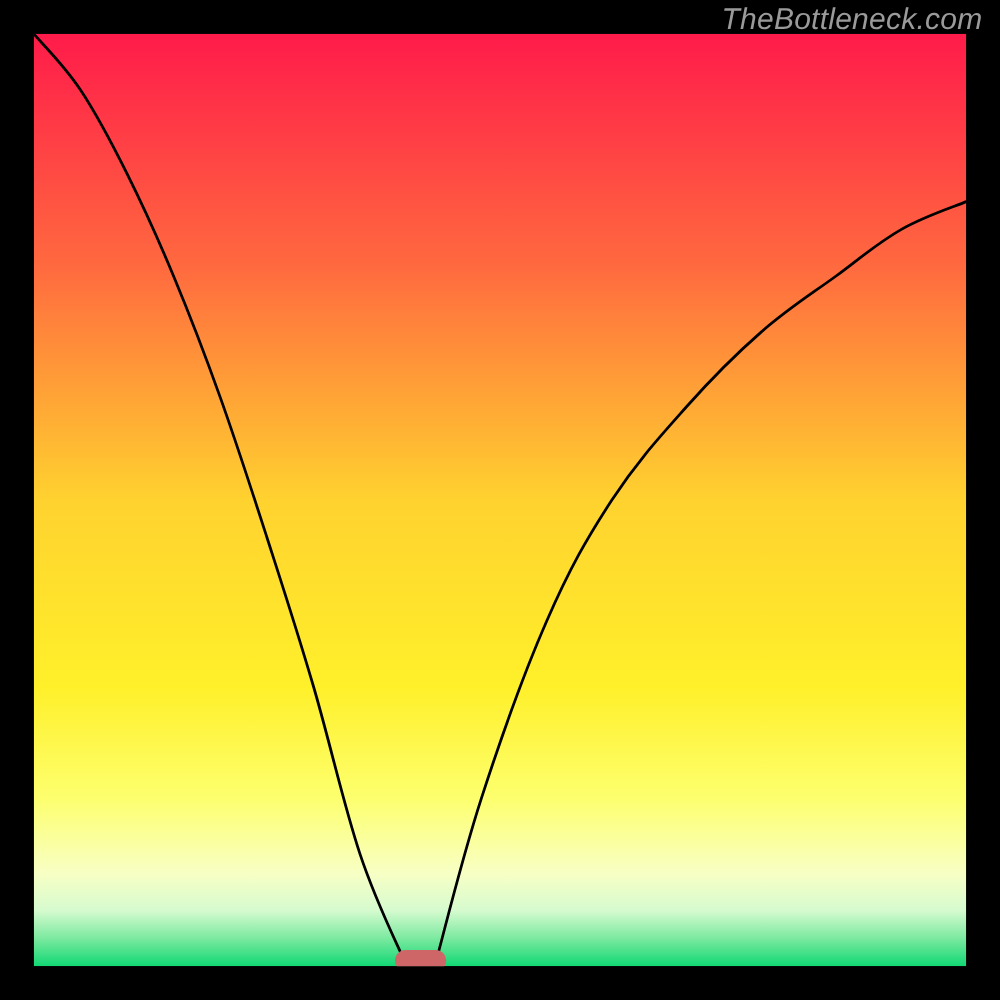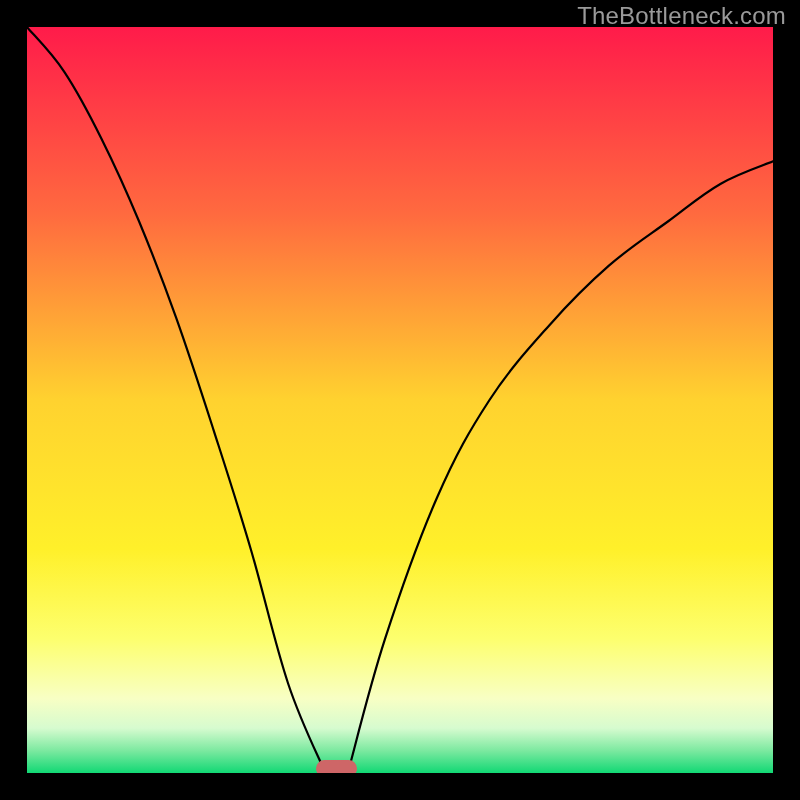--- a/index.html
+++ b/index.html
@@ -39,20 +39,21 @@
     background: #ce6667;
   }
   .watermark {
     position: absolute;
     top: 2px;
     right: 14px;
     color: #9a9a9a;
     font-size: 24px;
     font-weight: 500;
     letter-spacing: 0.2px;
+    font-style: italic;
   }
 </style>
 </head>
 <body>
 
 <div class="frame">
   <div class="gradient" id="grad" style="background: linear-gradient(rgb(255, 27, 74) 0%, rgb(255, 106, 63) 25%, rgb(255, 210, 47) 50%, rgb(255, 240, 42) 70%, rgb(253, 255, 110) 82%, rgb(248, 255, 196) 90%, rgb(214, 251, 207) 94%, rgb(124, 233, 160) 97%, rgb(17, 216, 116) 100%);"></div>
   <svg class="curve" viewBox="0 0 746 746" preserveAspectRatio="none">
     <path id="curve-path" d="M 0 0 C 6.7 8.1, 23.9 24.6, 37.3 44.8 C 50.7 64.9, 61.2 85.0, 74.6 111.9 C 88.0 138.8, 98.5 161.7, 111.9 194.0 C 125.3 226.2, 135.8 253.3, 149.2 290.9 C 162.6 328.5, 173.1 361.2, 186.5 402.8 C 199.9 444.5, 210.4 476.5, 223.8 522.2 C 237.2 567.9, 247.7 616.2, 261.1 656.5 C 274.5 696.8, 291.7 729.9, 298.4 746.0 M 320.78 746 C 327.5 721.8, 342.0 661.4, 358.1 611.7 C 374.2 562.0, 391.5 512.9, 410.3 470.0 C 429.1 427.0, 442.4 403.9, 462.5 373.0 C 482.7 342.1, 500.7 322.6, 522.2 298.4 C 543.7 274.2, 560.4 257.5, 581.9 238.7 C 603.4 219.9, 621.4 208.7, 641.6 194.0 C 661.7 179.2, 675.0 167.4, 693.8 156.7 C 712.6 145.9, 736.6 138.3, 746.0 134.3" fill="none" stroke="#000" stroke-width="2.2" stroke-linecap="round" stroke-linejoin="round"></path>
   </svg>

